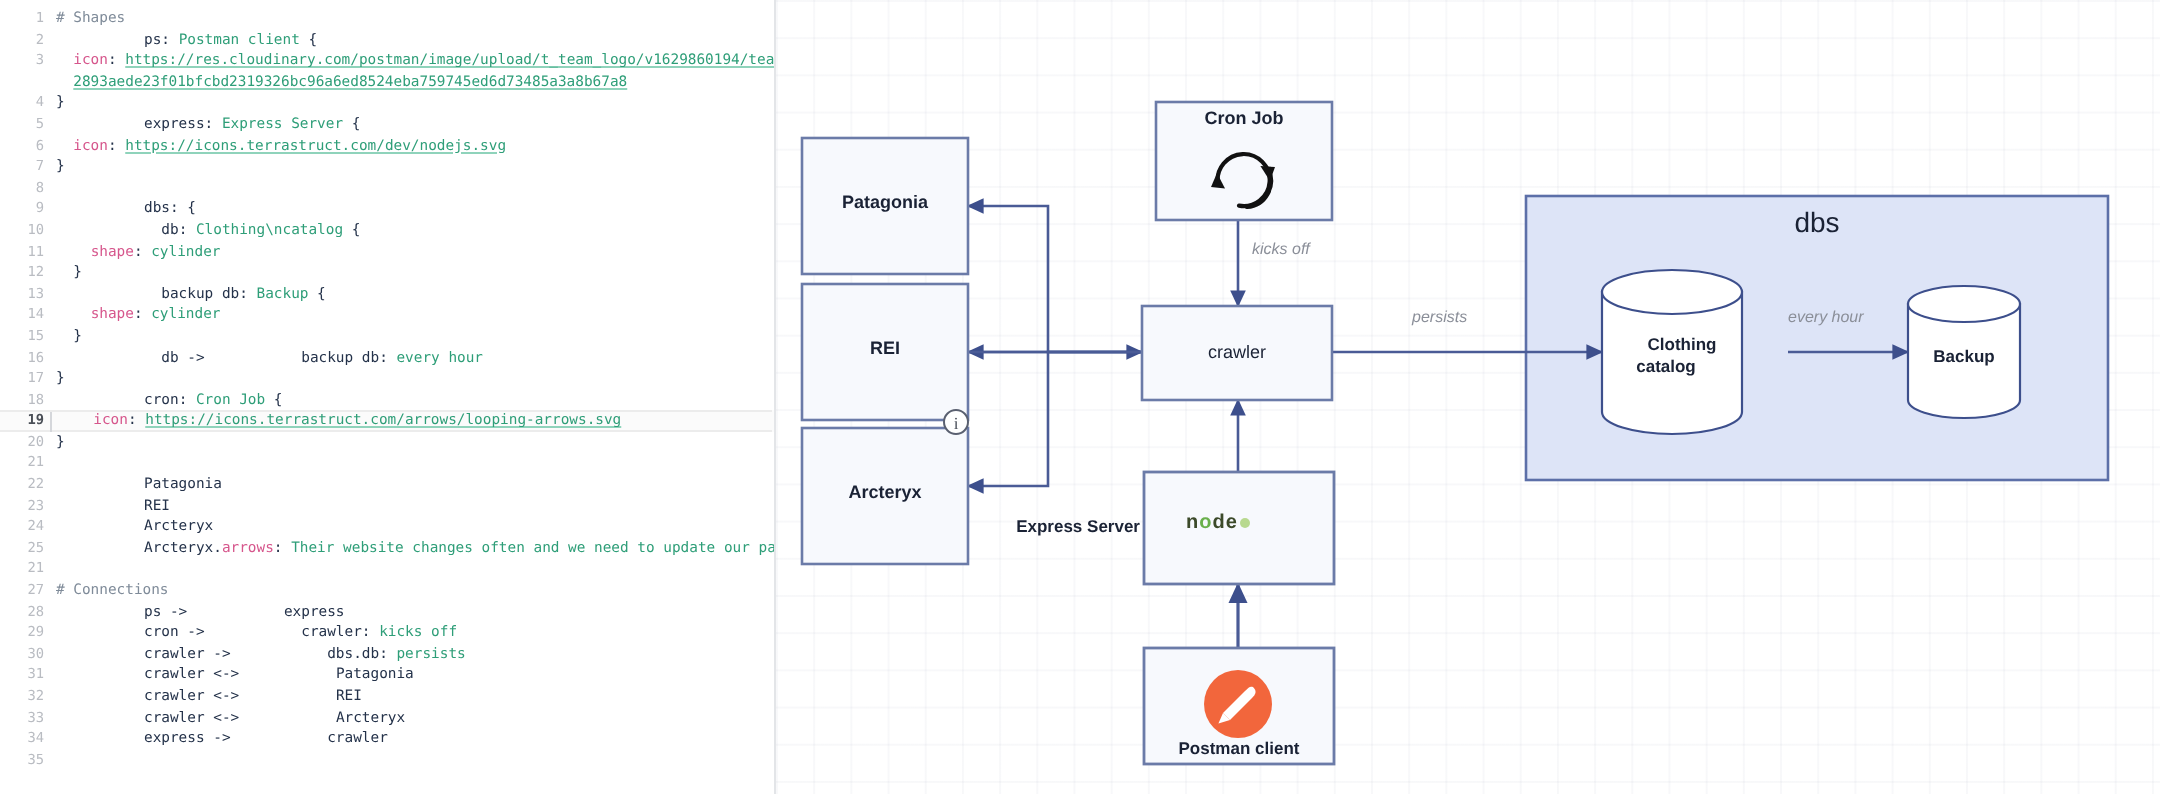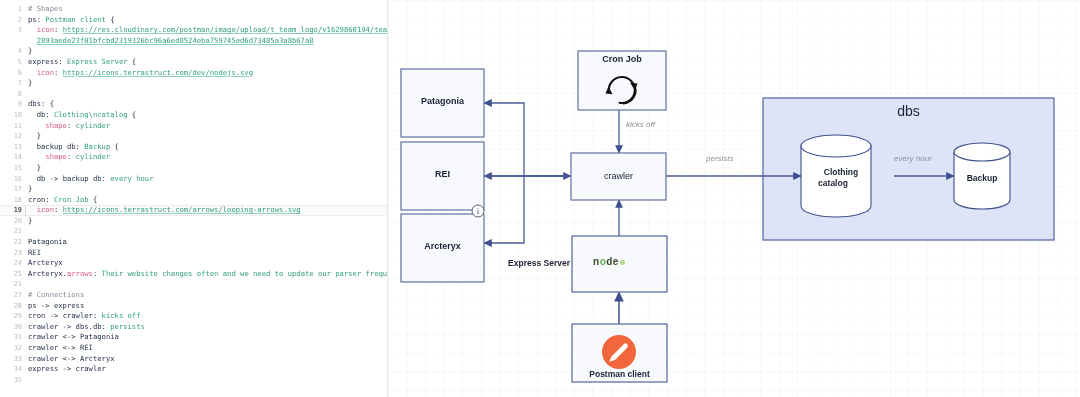--- a/index.html
+++ b/index.html
@@ -37,25 +37,25 @@
   }
   .ln{
     position:absolute;left:0;top:0;width:22px;
     text-align:right;
     color:#b9bcc2;
     font-family:"DejaVu Sans Mono","Liberation Mono",monospace;
     font-size:6.9px;
   }
   .row.active .ln{color:#4a4f57;font-weight:bold;}
   .code{position:absolute;left:28px;top:0;white-space:pre;}
-  .row.active .code{border-left:1px solid #d5d7db;padding-left:2px;margin-left:-3px;}
+  .row.active .code{border-left:1px solid #d5d7db;padding-left:12px;margin-left:-3px;}
 
   
   .c-com{color:#7f8b99;}
-  .c-key{color:#24324a;}
+  .c-key{color:#24324a;margin-left:44px;}
   .c-val{color:#2e9e78;}
   .c-kw {color:#d6568c;}
   .c-url{color:#2e9e78;text-decoration:underline;text-decoration-color:#8fd3bb;}
   .c-pun{color:#24324a;}
   .c-plain{color:#24324a;}
   .c-lbl{color:#2e9e78;}
   .c-arrow{color:#24324a;}
 
   
   .canvas{

